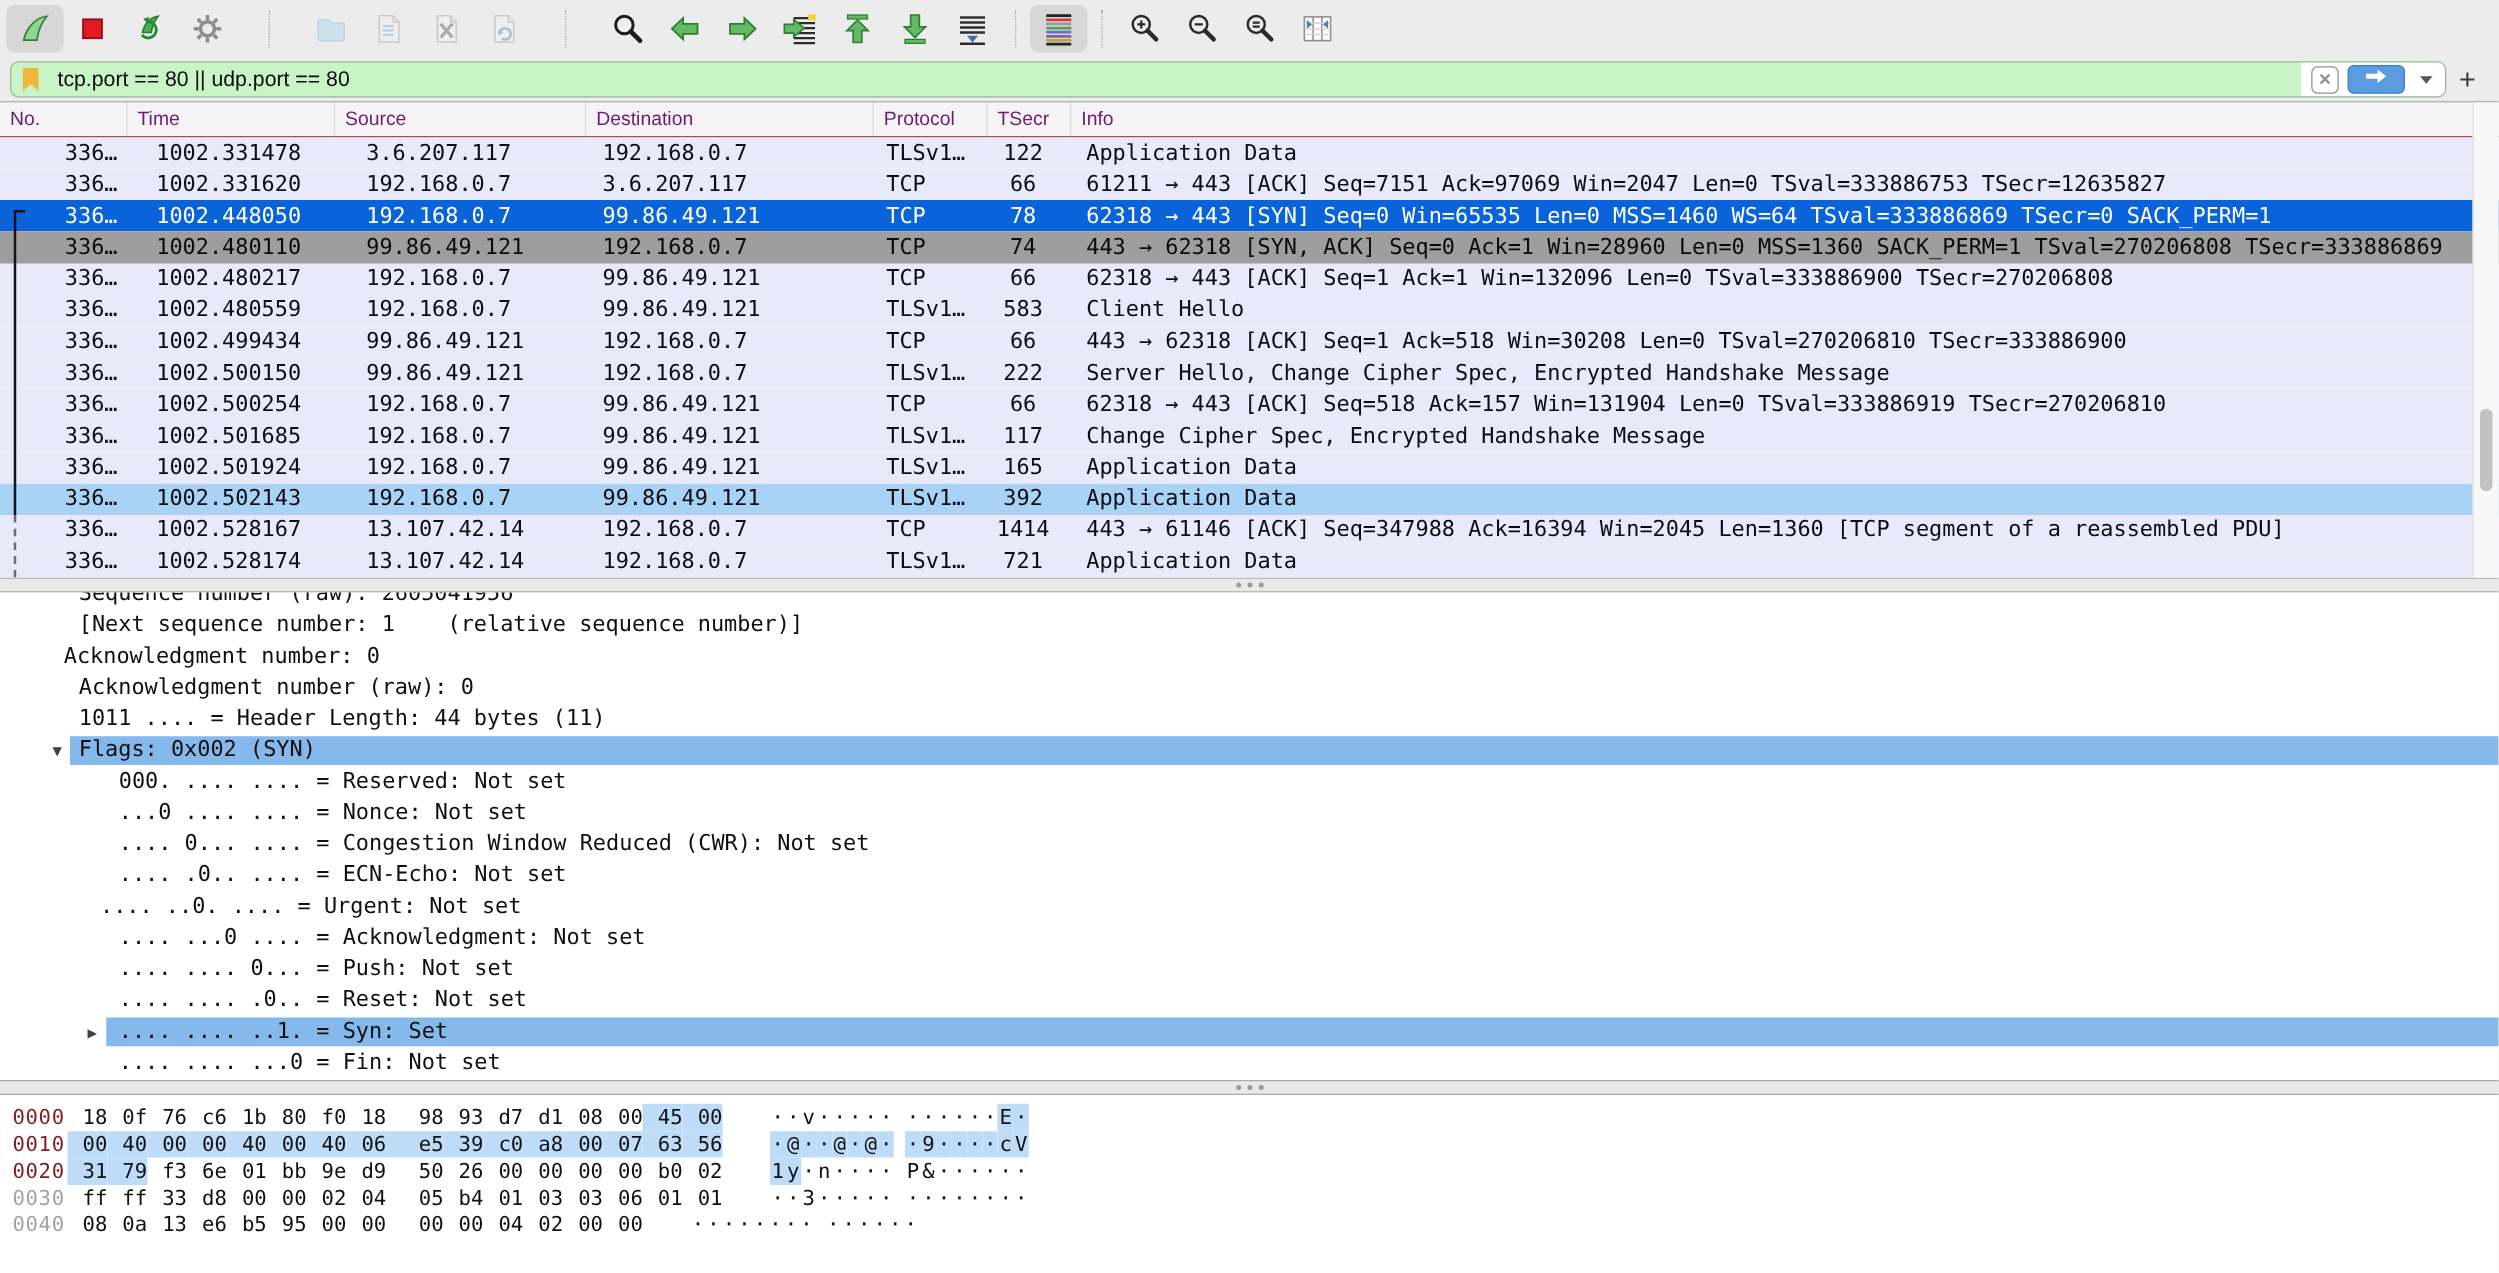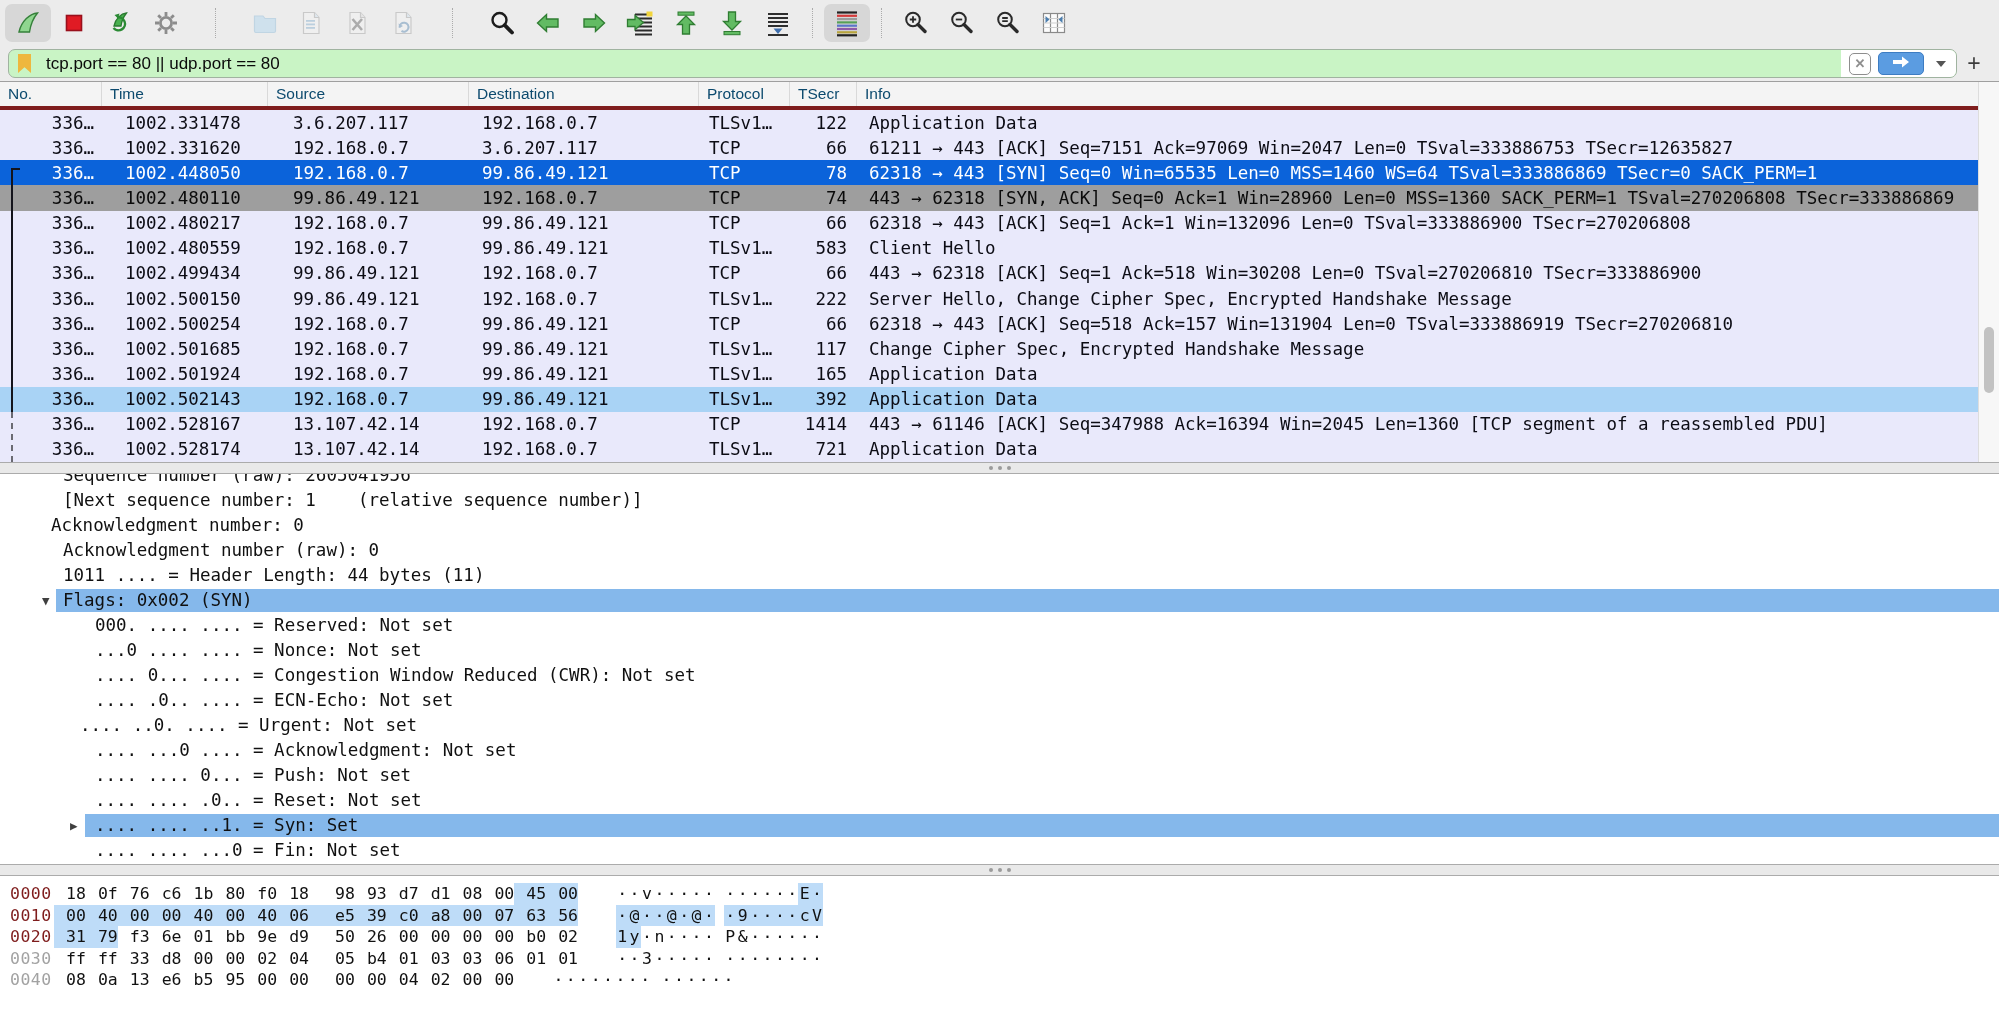--- a/index.html
+++ b/index.html
@@ -21,34 +21,34 @@
 .fbookmark{width:13px;height:19px;margin-left:9px;background:var(--bookmark,#eeb73e);clip-path:polygon(0 0,100% 0,100% 100%,50% 70%,0 100%);flex:none}
 .ftext{margin-left:15px;font-size:17px;color:#0a0a0a;flex:1;white-space:pre;overflow:hidden}
 .fctl{display:flex;align-items:center;height:100%;background:#fff;padding:0 10px 0 8px;flex:none}
 .fx{width:22px;height:22px;border:1.6px solid #8e8e8e;border-radius:5px;color:#8e8e8e;font-size:13px;font-weight:bold;display:flex;align-items:center;justify-content:center;margin-right:7px}
 .fapply{width:46px;height:23px;background:var(--apply-button,#5b9ce1);border:1px solid #3d7cc2;border-radius:5px;display:flex;align-items:center;justify-content:center}
 .fcaret{width:0;height:0;border-left:5px solid transparent;border-right:5px solid transparent;border-top:6px solid #555;margin-left:12px}
 .fadd{width:34px;text-align:center;font-size:23px;color:#3c3c3c;flex:none}
 
 
 .listwrap{position:relative}
-.lheader{height:28px;display:flex;background:#f4f4f4;border-bottom:4px solid #7f1d1d;font-size:15.5px;color:#0c4a6e}
+.lheader{height:28px;display:flex;background:#f4f4f4;border-bottom:1px solid #7f1d1d;font-size:15.5px;color:#701a75}
 .hcell{height:100%;display:flex;align-items:center;padding-left:8px;border-right:1px solid #d9d9d9;overflow:hidden;white-space:nowrap;flex:none}
 .hcell.last{border-right:none;flex:1}
 .rows{position:relative;height:352px;background:#fdfdfd;overflow:hidden;font-family:"DejaVu Sans Mono","Liberation Mono",monospace;font-size:17.5px;color:#0c0c14}
 .prow{display:flex;height:25.142px;align-items:center;background:var(--row-default,#e9e9fb);white-space:pre;overflow:hidden}
 .prow.selected{background:var(--selected-row,#0b63da);color:#fff}
 .prow.gray{background:var(--row-gray,#9e9e9e);color:#0a0a0a}
 .prow.lightblue{background:var(--row-hover,#a9d3f5)}
 .c-no{width:102px;text-align:right;padding-right:8px;flex:none}
 .c-time{width:166px;padding-left:23px;flex:none}
 .c-src{width:201px;padding-left:25px;flex:none}
 .c-dst{width:230px;padding-left:13px;flex:none}
 .c-proto{width:91px;padding-left:10px;flex:none}
-.c-len{width:67px;text-align:right;padding-right:10px;flex:none}
+.c-len{width:67px;text-align:center;padding-right:10px;flex:none}
 .c-info{flex:1;padding-left:12px;overflow:hidden}
 .vscroll{position:absolute;top:0;right:0;bottom:0;width:21px;background:#f7f7f7;border-left:1px solid #ddd}
 .vthumb{position:absolute;left:5px;width:10px;border-radius:5px;background:#c2c2c2;top:245px;height:66px}
 .bracket{position:absolute;pointer-events:none}
 .br-arm{left:11px;top:58px;width:9px;height:2px;background:#14141c}
 .br-line{left:11px;top:58px;width:2px;height:244px;background:#14141c}
 .br-dash{left:11px;top:302px;height:50px;width:0;border-left:2px dashed #6a6a72}
 
 
 .splitter{height:12px;background:#e9e9e9;border-top:1px solid #ababab;border-bottom:1px solid #ababab;display:flex;align-items:center;justify-content:center;gap:5px}

